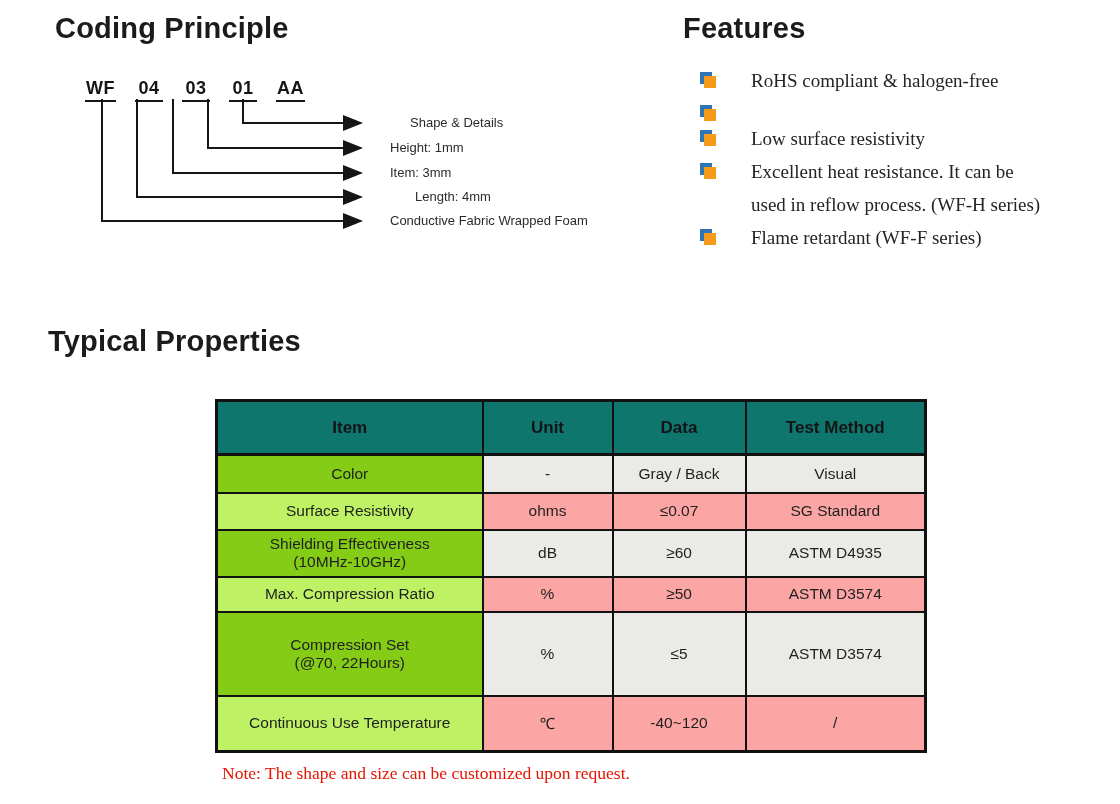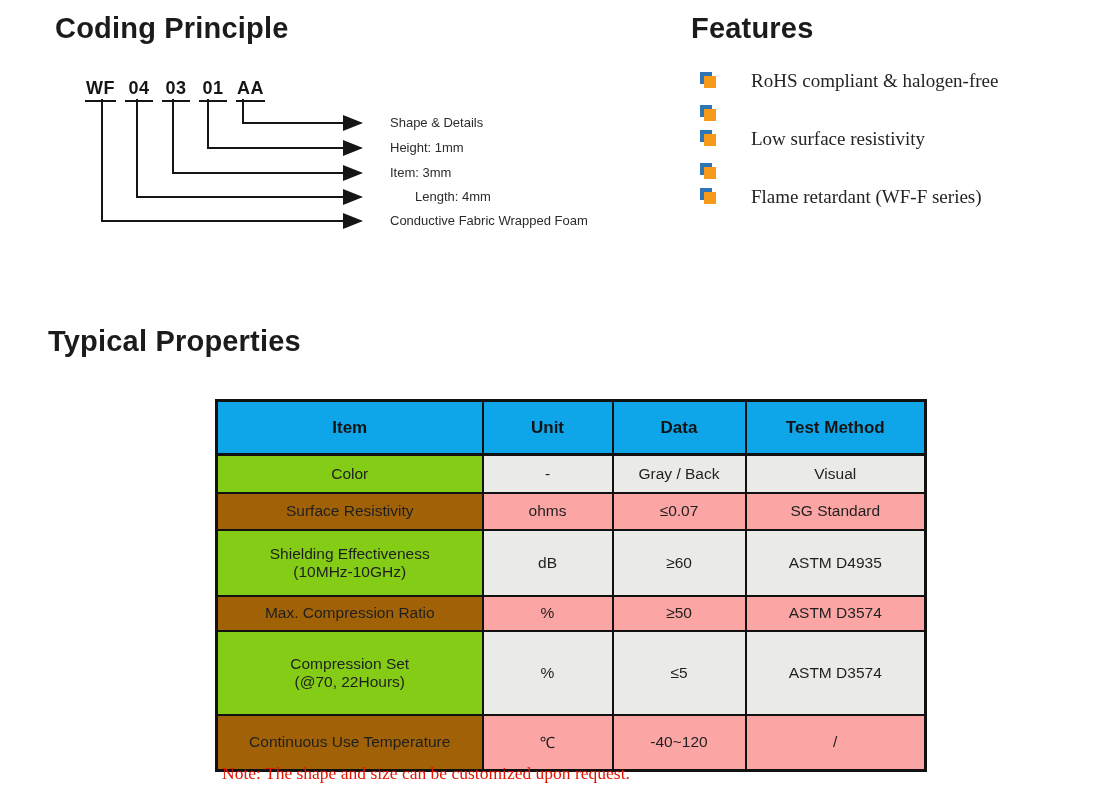--- a/index.html
+++ b/index.html
@@ -9,21 +9,21 @@
     font-family: "Liberation Sans", sans-serif; color: #1d1d1d;
   }
   .abs { position: absolute; }
 
   
   .section-title {
     font-size: 29px; font-weight: bold; color: #1b1b1b; letter-spacing: 0.2px;
   }
 
   
-  .code-row { left: 85px; top: 78px; display: flex; gap: 9px; }
+  .code-row { left: 85px; top: 78px; display: flex; gap: 19px; }
   .code-seg {
     font-size: 18px; font-weight: bold; color: #151515;
     border-bottom: 2.5px solid #151515; padding: 0 1px 1px 1px;
     min-width: 28px; text-align: center; letter-spacing: 0.5px;
   }
   .diagram-svg { left: 80px; top: 99px; }
   .diagram-label {
     left: 390px; font-size: 13px; color: #2b2b2b; white-space: nowrap;
   }
 
@@ -48,29 +48,29 @@
   
   .props-table {
     left: 215px; top: 399px; border-collapse: collapse; table-layout: fixed;
     border: 3px solid #111111; font-family: "Liberation Sans", sans-serif;
   }
   .props-table td, .props-table th {
     border: 2px solid #111111; text-align: center; vertical-align: middle;
     font-size: 15.5px; color: #1f1f1f; white-space: pre-line; padding: 2px 4px;
   }
   .props-table th {
-    background: #0ea5e9; font-size: 17px; font-weight: bold; color: #141414;
+    background: #0f766e; font-size: 17px; font-weight: bold; color: #141414;
     height: 54px; border-bottom-width: 3px;
   }
   .col-item { width: 266px; } .col-unit { width: 130px; }
   .col-data { width: 133px; } .col-method { width: 180px; }
-  .r1 { height: 38px; } .r2 { height: 37px; } .r3 { height: 66px; }
+  .r1 { height: 38px; } .r2 { height: 37px; } .r3 { height: 47px; }
   .r4 { height: 35px; } .r5 { height: 84px; } .r6 { height: 56px; }
   .item-light { background: #84cc16; }
-  .item-medium { background: #a16207; }
+  .item-medium { background: #bef264; }
   .cell-light { background: #eaeae6; }
   .cell-dark { background: #fca5a5; }
 
   
   .note-text {
     left: 222px; top: 763px; font-family: "Liberation Serif", serif;
     font-size: 17.5px; color: #e51400;
   }
 </style>
 </head>
@@ -92,27 +92,27 @@
       <path d="M0,0 L10,4 L0,8 z" fill="#151515"></path>
     </marker>
   </defs>
   <polyline points="163,0 163,24 281,24" fill="none" stroke="#151515" stroke-width="2" marker-end="url(#arr)"></polyline>
   <polyline points="128,0 128,49 281,49" fill="none" stroke="#151515" stroke-width="2" marker-end="url(#arr)"></polyline>
   <polyline points="93,0 93,74 281,74" fill="none" stroke="#151515" stroke-width="2" marker-end="url(#arr)"></polyline>
   <polyline points="57,0 57,98 281,98" fill="none" stroke="#151515" stroke-width="2" marker-end="url(#arr)"></polyline>
   <polyline points="22,0 22,122 281,122" fill="none" stroke="#151515" stroke-width="2" marker-end="url(#arr)"></polyline>
 </svg>
 
-<div class="abs diagram-label" style="top:115px;">Shape &amp; Details</div>
+<div class="abs diagram-label" style="top:115px;margin-left:20px;">Shape &amp; Details</div>
 <div class="abs diagram-label" style="top:140px;">Height: 1mm</div>
 <div class="abs diagram-label" style="top:165px;">Item: 3mm</div>
 <div class="abs diagram-label" style="top:189px;margin-left:25px;">Length: 4mm</div>
 <div class="abs diagram-label" style="top:213px;">Conductive Fabric Wrapped Foam</div>
 
-<div class="abs section-title" style="left:683px; top:12px;margin-left:8px;">Features</div>
+<div class="abs section-title" style="left:683px; top:12px;">Features</div>
 
 <ul class="abs features-list">
   <li class="feature-item">
     <span class="bullet-icon">
         <span class="sq-blue"></span>
         <span class="sq-orange"></span>
       </span>
     <span class="feature-text">RoHS compliant &amp; halogen-free</span>
   </li>
   <li class="feature-item">
@@ -126,20 +126,22 @@
         <span class="sq-blue"></span>
         <span class="sq-orange"></span>
       </span>
     <span class="feature-text">Low surface resistivity</span>
   </li>
   <li class="feature-item">
     <span class="bullet-icon">
         <span class="sq-blue"></span>
         <span class="sq-orange"></span>
       </span>
+    <span class="feature-text">Excellent heat resistance. It can be
+used in reflow process. (WF-H series)</span>
   </li>
   <li class="feature-item">
     <span class="bullet-icon">
         <span class="sq-blue"></span>
         <span class="sq-orange"></span>
       </span>
     <span class="feature-text">Flame retardant (WF-F series)</span>
   </li>
 </ul>
 

